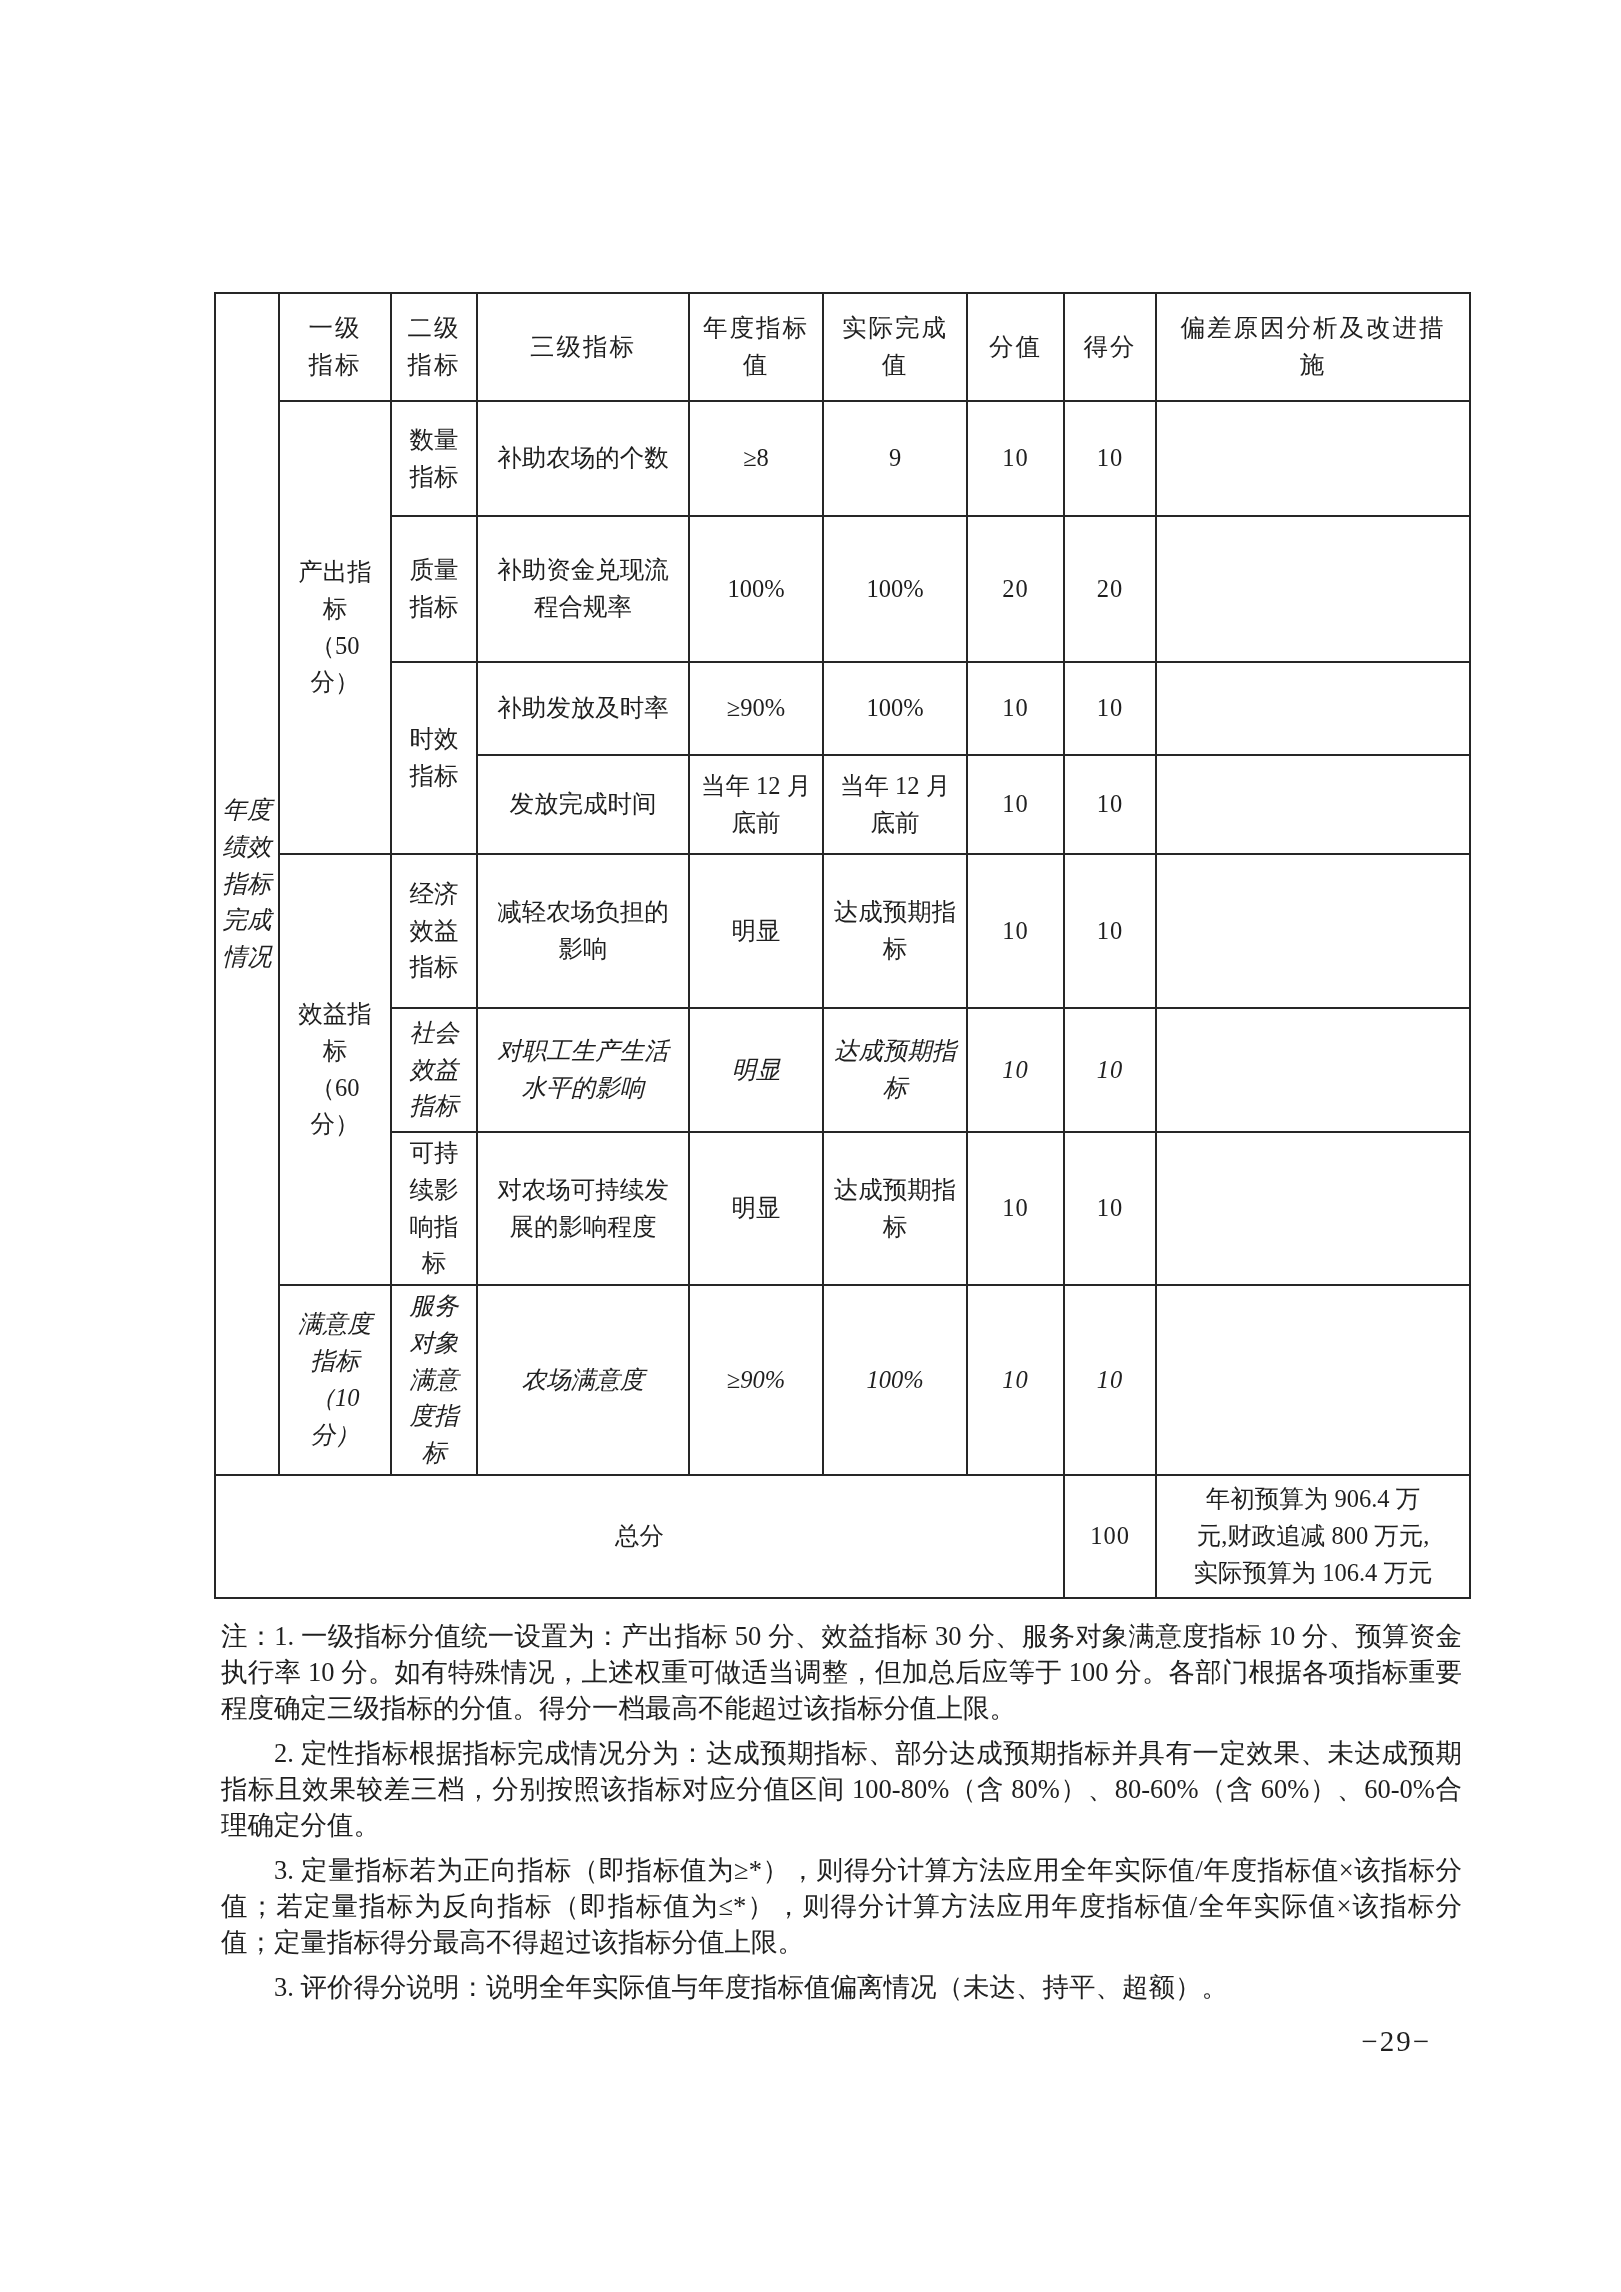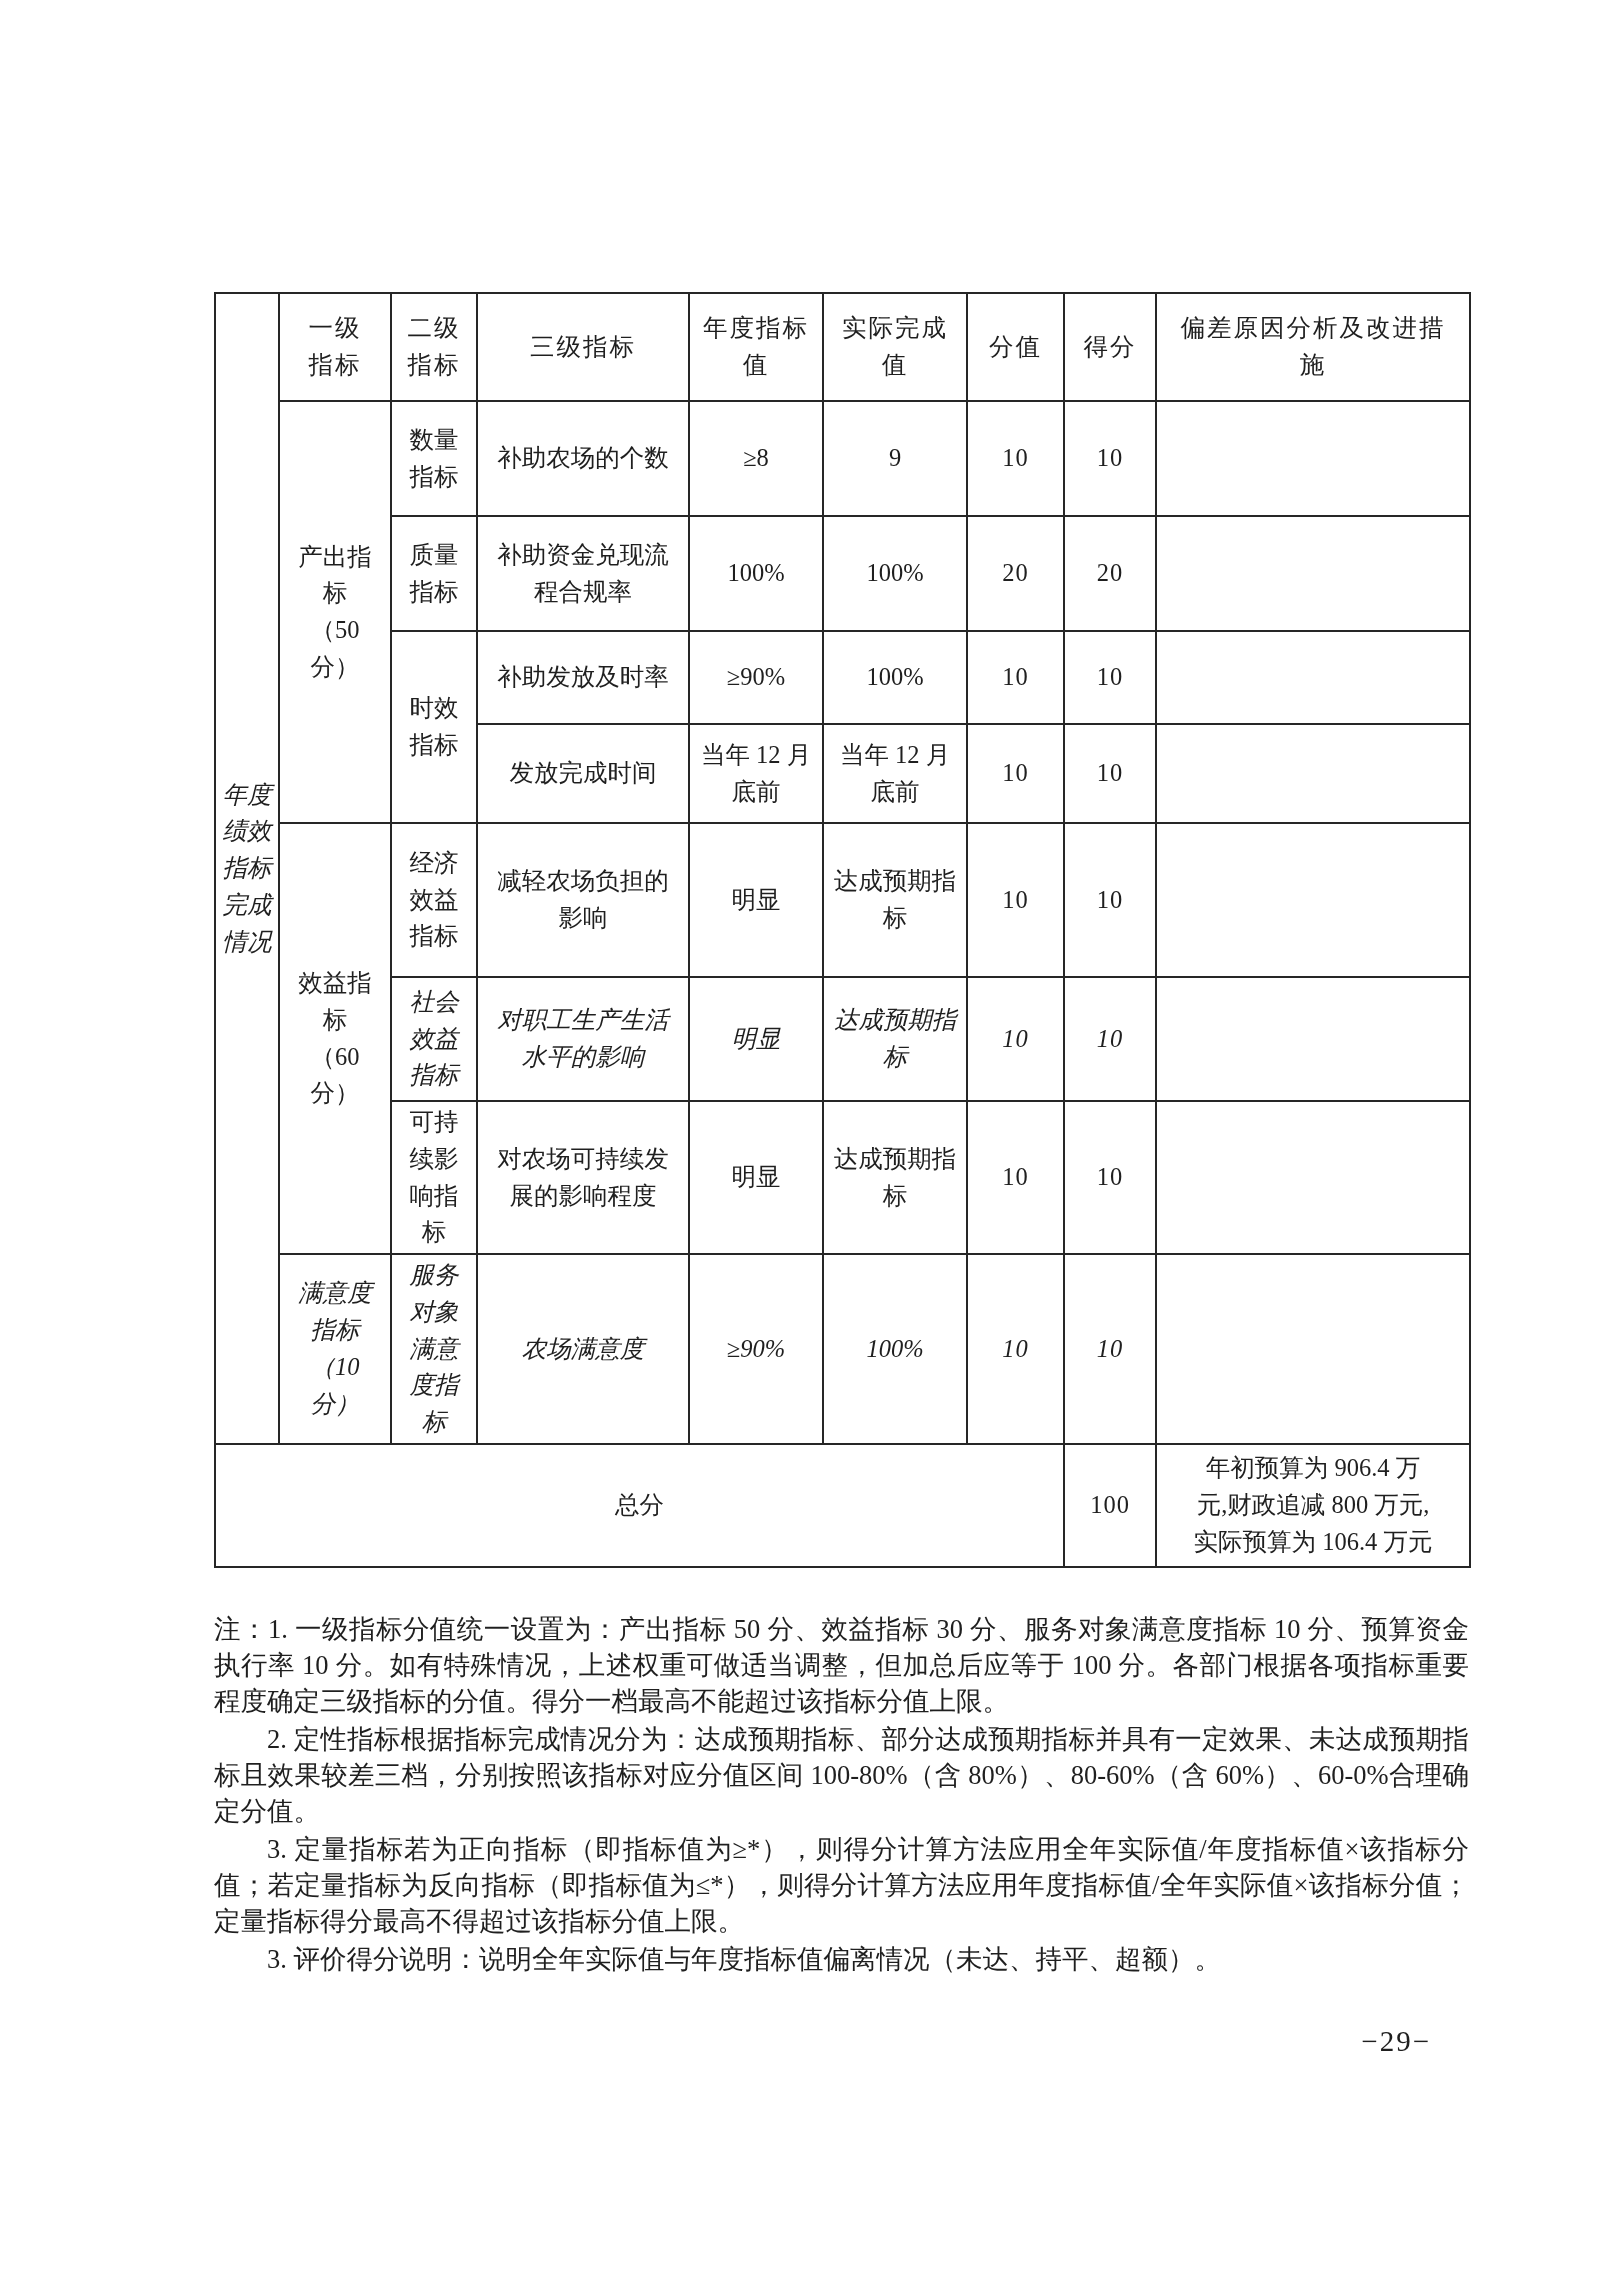--- a/index.html
+++ b/index.html
@@ -24,21 +24,21 @@
     vertical-align:middle;
     font-weight:normal;
     font-size:24.5px;
     line-height:1.5;
     white-space:pre-line;
     overflow:hidden;
   }
   table.perf { border:2.9px solid #262626; }
   table.perf tr:nth-child(1)  { height:108px; }
   table.perf tr:nth-child(2)  { height:115px; }
-  table.perf tr:nth-child(3)  { height:115px; }
+  table.perf tr:nth-child(3)  { height:146px; }
   table.perf tr:nth-child(4)  { height:93px;  }
   table.perf tr:nth-child(5)  { height:99px;border-radius:7px; }
   table.perf tr:nth-child(6)  { height:154px; }
   table.perf tr:nth-child(7)  { height:124px;font-style:italic; }
   table.perf tr:nth-child(8)  { height:140px; }
   table.perf tr:nth-child(9)  { height:186px;font-style:italic; }
   table.perf tr:nth-child(10) { height:123px; }
   table.perf th { letter-spacing:2px; }
   td.spanner { line-height:1.7;font-style:italic; }
   td.num { font-size:26.5px; letter-spacing:1px; }
@@ -46,21 +46,21 @@
     text-align:left;
     font-size:25.5px;
     line-height:1.55;
     padding:3.9px 5.9px;
   }
   .notes {
     position:absolute; left:212px; top:1609px; width:1259px;
     font-size:26.5px; line-height:36px;
     text-align:justify;
   }
-  .notes p { margin:2px; }
+  .notes p { margin:9px; }
   .notes p.indent { text-indent:53px; }
   .pageno {
     position:absolute; top:2025px; right:190px;
     font-size:29px; letter-spacing:2px;
   }
 </style>
 </head>
 <body>
 
 <div class="page">

